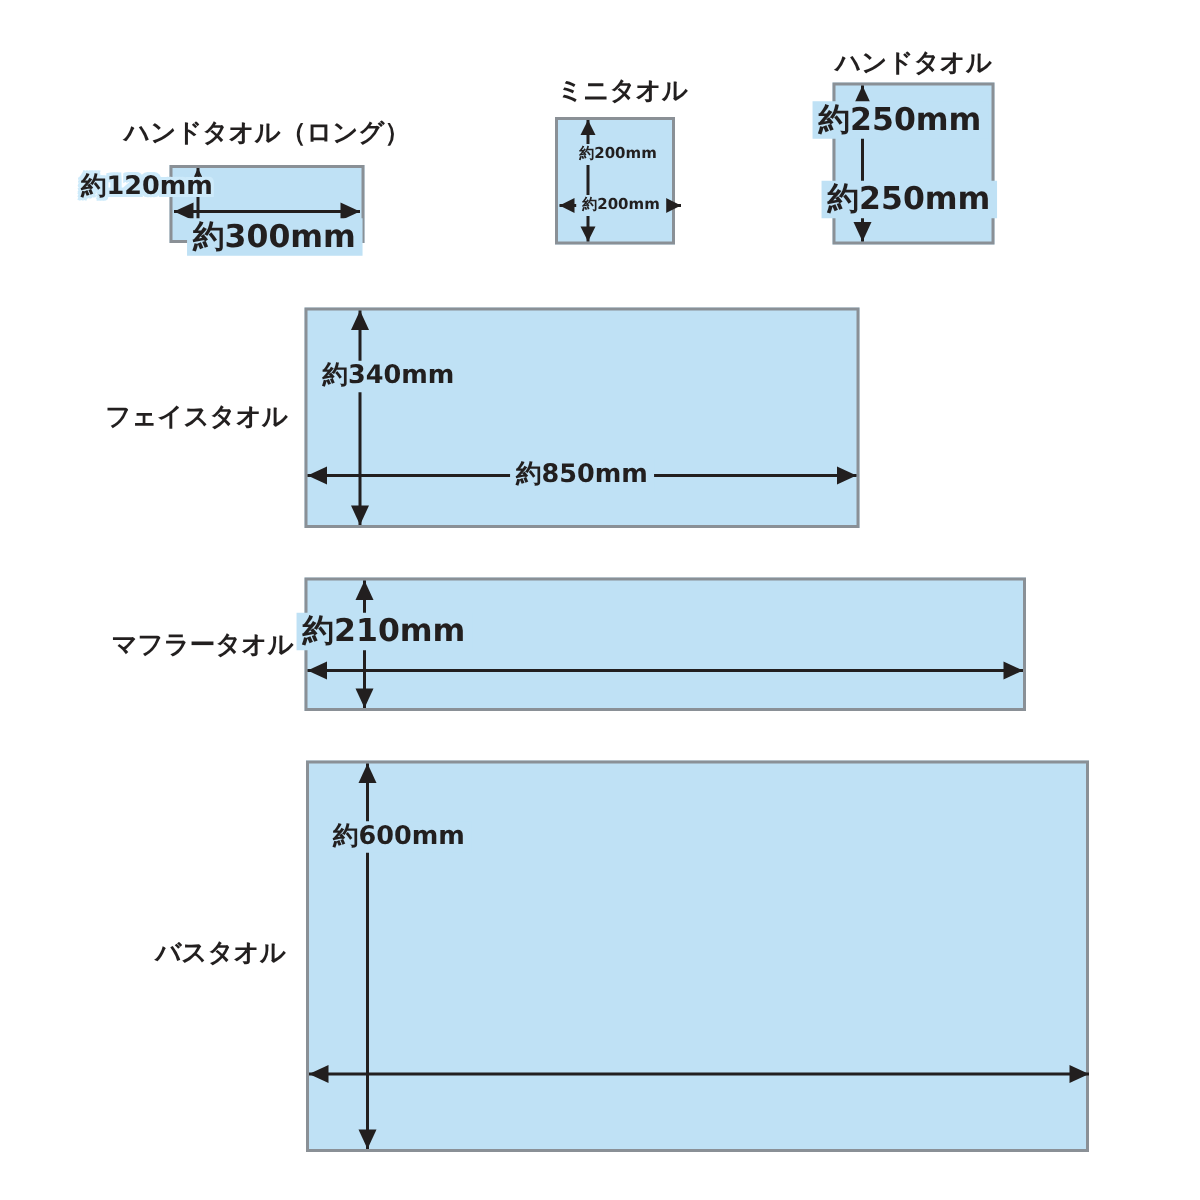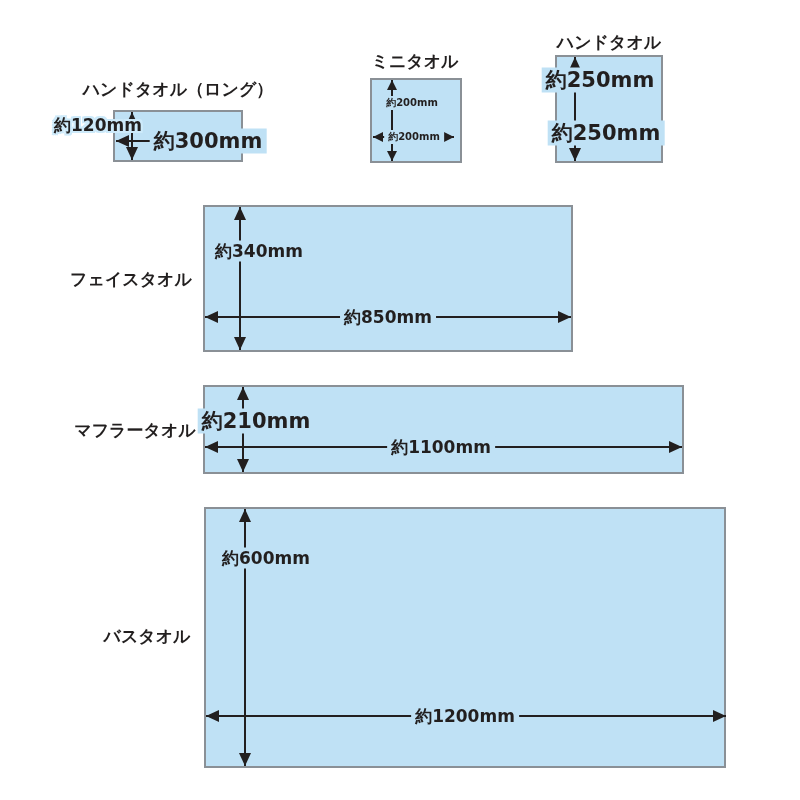--- a/index.html
+++ b/index.html
@@ -71,24 +71,24 @@
   <div class="towel-title" style="left:65px;top:-29px;">ハンドタオル（ロング）</div>
   <div class="vdim" style="left:18px;top:2px;height:48px;">
     <span class="head-up"></span>
     <span class="head-down"></span>
   </div>
   <div class="hdim" style="left:3px;top:30px;width:124px;">
     <span class="head-left"></span>
     <span class="head-right"></span>
   </div>
   <div class="halo-label fs19" style="left:-15px;top:15px;">約120mm</div>
-  <div class="dim-label fs18" style="left:70px;top:31px;margin-left:25px;">約300mm</div>
+  <div class="dim-label fs18" style="left:70px;top:48px;">約300mm</div>
 </div>
 
-<div class="towel small" style="left:370px;top:78px;width:92px;height:85px;">
+<div class="towel small" style="left:370px;top:78px;width:80px;height:85px;">
   <div class="rect"></div>
   <div class="towel-title fs17" style="left:45px;top:-25px;">ミニタオル</div>
   <div class="vdim" style="left:21px;top:2px;height:81px;">
     <span class="head-up"></span>
     <span class="head-down"></span>
   </div>
   <div class="hdim" style="left:3px;top:58px;width:81px;">
     <span class="head-left"></span>
     <span class="head-right"></span>
   </div>
@@ -131,29 +131,27 @@
   <div class="side-label" style="left:-68px;top:45px;font-family:Liberation Serif, serif;">マフラータオル</div>
   <div class="vdim" style="left:39px;top:2px;height:85px;">
     <span class="head-up"></span>
     <span class="head-down"></span>
   </div>
   <div class="hdim" style="left:2px;top:61px;width:477px;">
     <span class="head-left"></span>
     <span class="head-right"></span>
   </div>
   <div class="dim-label fs18" style="left:53px;top:36px;">約210mm</div>
-  <div class="dim-label fs19" style="left:238px;top:62px;">約1100mm</div>
 </div>
 
 <div class="towel" style="left:204px;top:507px;width:522px;height:261px;">
   <div class="rect"></div>
   <div class="side-label" style="left:-57px;top:129px;">バスタオル</div>
   <div class="vdim" style="left:40px;top:2px;height:257px;">
     <span class="head-up"></span>
     <span class="head-down"></span>
   </div>
   <div class="hdim" style="left:2px;top:208px;width:520px;">
     <span class="head-left"></span>
     <span class="head-right"></span>
   </div>
   <div class="dim-label fs19" style="left:62px;top:51px;">約600mm</div>
-  <div class="dim-label fs19" style="left:261px;top:209px;">約1200mm</div>
 </div>
 
 </body></html>

